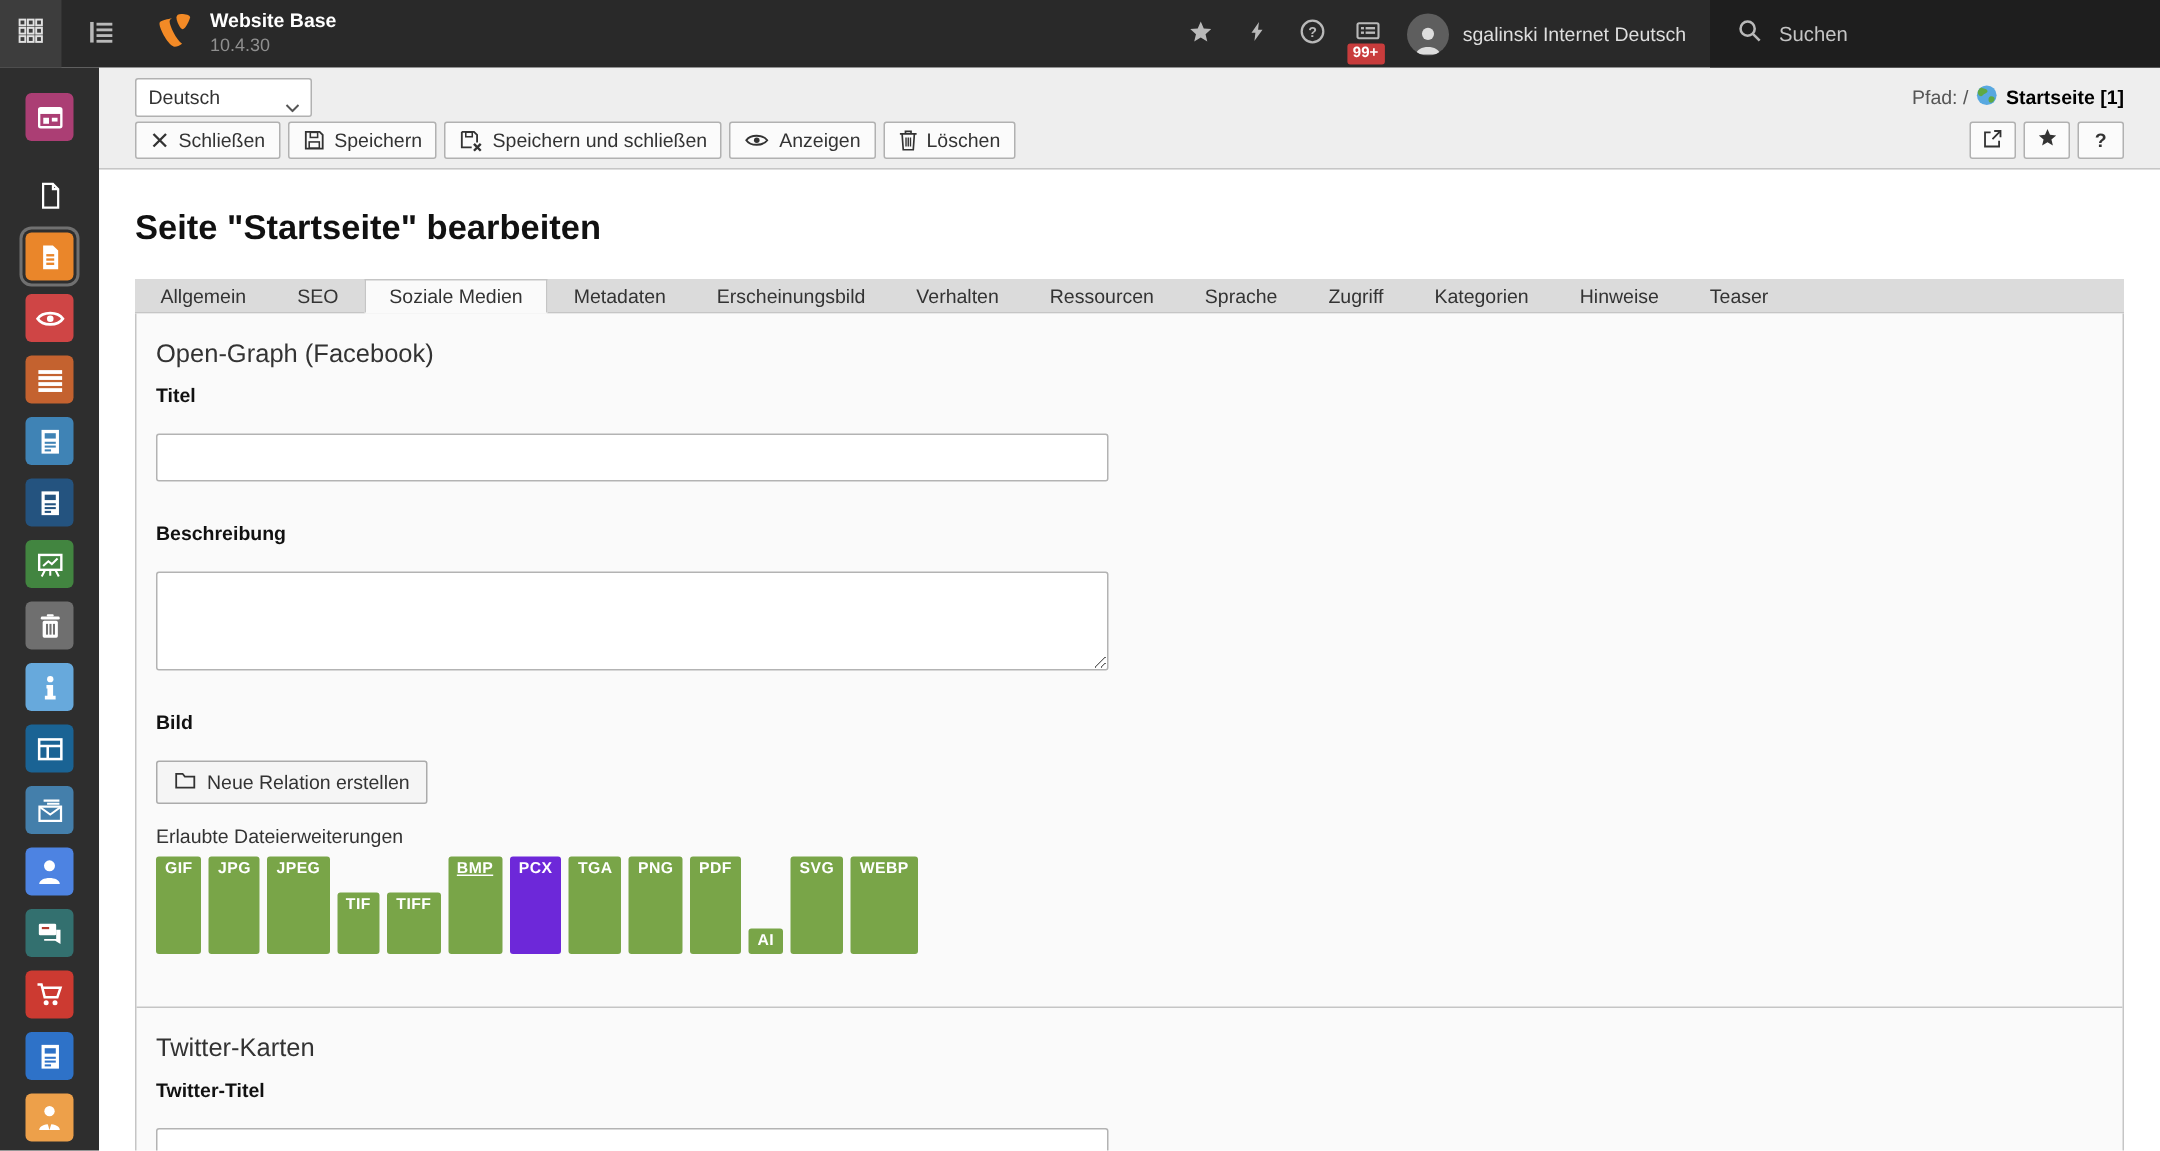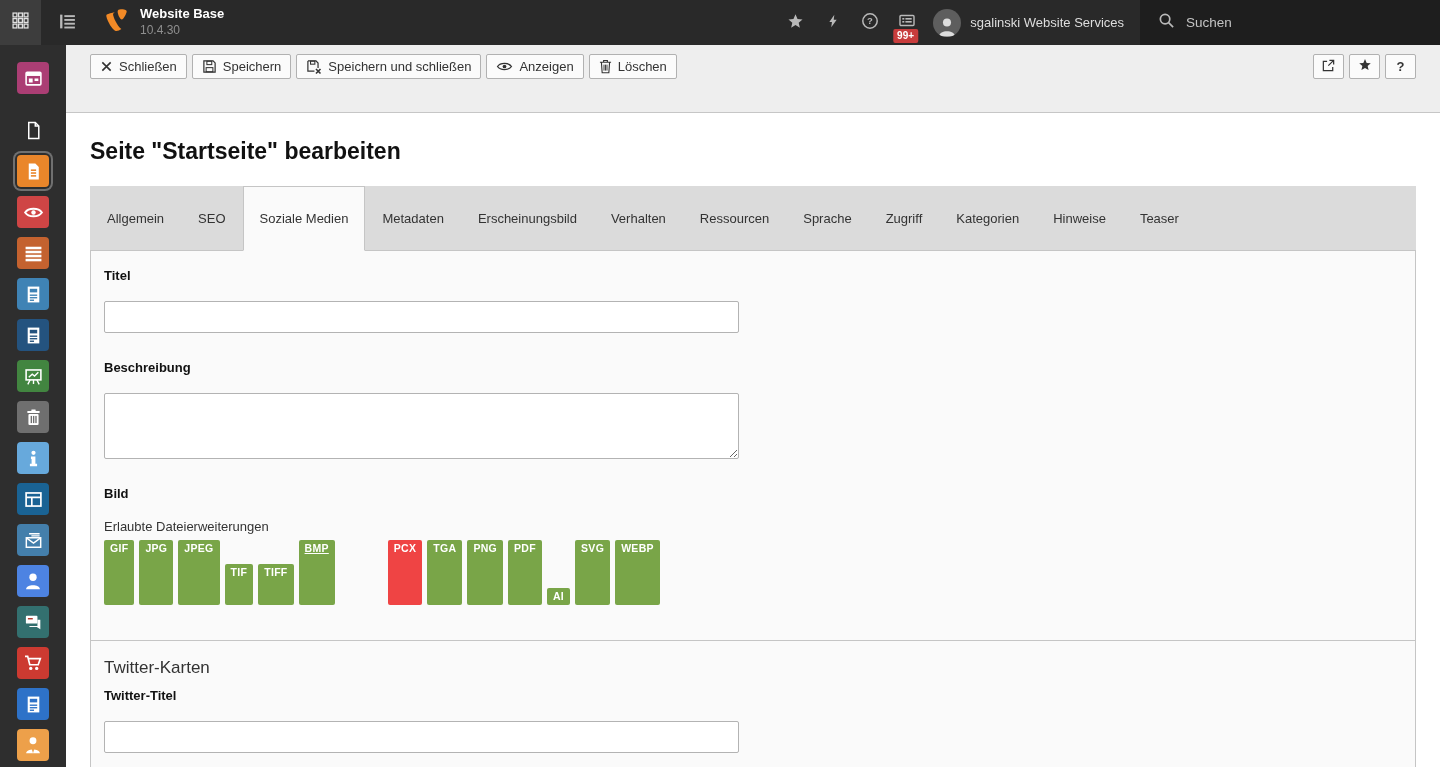--- a/index.html
+++ b/index.html
@@ -62,21 +62,21 @@
   .btn { display:inline-flex; align-items:center; gap:6px; height:25px; padding:0 9px;
          background:#fbfbfb; border:1px solid #b1b1b1; border-radius:2px; font-size:13px;
          color:#333; cursor:pointer; font-family:inherit; white-space:nowrap; }
   .btn .bicon { display:flex; align-items:center; }
   .iconbtn { width:31px; justify-content:center; padding:0; font-weight:bold; }
 
   h1 { margin:24px 24px 0; font-size:23px; font-weight:600; color:#111; line-height:28px; }
 
   .content { margin:21px 24px 0; }
   .tabs { display:flex; background:#dbdbdb; border-bottom:1px solid #c5c5c5; }
-  .tab { padding:24px 16px; font-size:13px; color:#333; cursor:pointer;
+  .tab { padding:3px 16px; font-size:13px; color:#333; cursor:pointer;
          border:1px solid transparent; margin-bottom:-1px; white-space:nowrap; }
   .tab.active { background:#fafafa; border-color:#c5c5c5; border-bottom-color:#fafafa; }
   .panel { background:#fafafa; border:1px solid #c5c5c5; border-top:none; min-height:560px; }
   .form-section { padding:17px 13px 35px; }
   .form-section + .form-section { border-top:1px solid #c5c5c5; padding-bottom:80px; }
   .section-heading { font-size:17px; font-weight:400; color:#333; margin-bottom:10px; }
   .flabel { display:block; font-size:13px; font-weight:bold; color:#111; margin-bottom:18px; }
   .form-group { margin-bottom:27px; }
   .form-control { width:635px; border:1px solid #b3b3b3; border-radius:2px; background:#fff;
                   padding:6px 8px; font-size:13px; font-family:inherit; display:block; }
@@ -171,21 +171,21 @@
     </span>
     <span class="tb-badge">99+</span>
   </button>
   <div class="tb-user">
     <span class="tb-avatar">
       <svg viewBox="0 0 18 18" width="22" height="22">
           <circle cx="9" cy="6.2" r="3.3" fill="#ddd"></circle>
           <path d="M2.6 17.5C2.6 12 15.4 12 15.4 17.5z" fill="#ddd"></path>
         </svg>
     </span>
-    <span>sgalinski Website Services</span>
+    <span>sgalinski Internet Deutsch</span>
   </div>
   <div class="tb-search">
     <span>
       <svg viewBox="0 0 18 18" width="17" height="17">
           <circle cx="7.5" cy="7.5" r="5" fill="none" stroke="currentColor" stroke-width="1.8"></circle>
           <path d="M11.2 11.2 16 16" stroke="currentColor" stroke-width="1.8"></path>
         </svg>
     </span>
     <input type="text" placeholder="Suchen" style="">
   </div>
@@ -350,20 +350,43 @@
           <path d="M2.8 16.5C2.8 11.8 15.2 11.8 15.2 16.5z" fill="#fff"></path>
           <path d="M9 10.6l1.3 1.6-1.3 4.3-1.3-4.3z" fill="#eda04a"></path>
         </svg>
       </span>
     </div>
   </nav>
 
 <div class="main">
 
   <div class="docheader">
+    <div class="dh-row1">
+      <span class="selectwrap">
+        <select>
+          <option>Deutsch</option>
+        </select>
+        <span class="sel-caret">
+          <svg viewBox="0 0 10 6" width="10" height="6">
+              <path d="M1 1 5 5 9 1" fill="none" stroke="#555" stroke-width="1.3"></path>
+            </svg>
+        </span>
+      </span>
+      <span class="dh-path">
+        <span>Pfad: /</span>
+        <span>
+          <svg viewBox="0 0 16 16" width="15" height="15">
+            <circle cx="8" cy="8" r="7" fill="#58a8e0"></circle>
+            <path d="M4 2.4C6 3.4 7.6 3 8.4 4.6 9.2 6.2 6.4 6.6 5.2 8 4 9.4 2 8.4 1.6 6.4 1.4 4.8 2.6 3.2 4 2.4z" fill="#5fa944"></path>
+            <path d="M10.4 8.8c1.6-.4 3.4.4 3.2 1.8-.2 1.6-1.8 3-3.2 2.6-1.4-.4-1.6-4 0-4.4z" fill="#5fa944"></path>
+          </svg>
+        </span>
+        <b>Startseite [1]</b>
+      </span>
+    </div>
     <div class="dh-row2">
       <div class="dh-buttons" id="dh-buttons">
           <button class="btn">
             <span class="bicon">
               <svg viewBox="0 0 14 14" width="13" height="13">
                 <path d="M2.5 2.5 11.5 11.5M11.5 2.5 2.5 11.5" stroke="#333" stroke-width="1.7"></path>
               </svg>
             </span>
             <span>Schließen</span>
           </button>
@@ -441,42 +464,51 @@
         <div class="tab">Sprache</div>
         <div class="tab">Zugriff</div>
         <div class="tab">Kategorien</div>
         <div class="tab">Hinweise</div>
         <div class="tab">Teaser</div>
       </div>
 
     <div class="panel">
 
       <section class="form-section">
+        <div class="section-heading">Open-Graph (Facebook)</div>
 
         <div class="form-group">
           <label class="flabel">Titel</label>
           <input class="form-control" value="" style="">
         </div>
 
         <div class="form-group">
           <label class="flabel">Beschreibung</label>
           <textarea class="form-control" style=""></textarea>
         </div>
 
         <div>
           <label class="flabel">Bild</label>
+          <button class="relation-btn">
+            <span>
+              <svg viewBox="0 0 16 14" width="15" height="13">
+                  <path d="M1.5 2h4.6l1.6 2h6.8V12H1.5z" fill="none" stroke="#333" stroke-width="1.3"></path>
+                </svg>
+            </span>
+            <span>Neue Relation erstellen</span>
+          </button>
           <div class="ext-label">Erlaubte Dateierweiterungen</div>
           <div class="badges" id="ext-badges">
               <span class="badge" style="background: rgb(121, 165, 72);">GIF</span>
               <span class="badge" style="background: rgb(121, 165, 72);">JPG</span>
               <span class="badge" style="background: rgb(121, 165, 72);">JPEG</span>
               <span class="badge" style="background: rgb(121, 165, 72); margin-top: 24px;">TIF</span>
               <span class="badge" style="background: rgb(121, 165, 72); margin-top: 24px;">TIFF</span>
               <span class="badge" style="background: rgb(121, 165, 72); text-decoration: underline;">BMP</span>
-              <span class="badge" style="background: #ef4444; margin-left: 48px;">PCX</span>
+              <span class="badge" style="background: #6d28d9;">PCX</span>
               <span class="badge" style="background: rgb(121, 165, 72);">TGA</span>
               <span class="badge" style="background: rgb(121, 165, 72);">PNG</span>
               <span class="badge" style="background: rgb(121, 165, 72);">PDF</span>
               <span class="badge" style="background: rgb(121, 165, 72); margin-top: 48px;">AI</span>
               <span class="badge" style="background: rgb(121, 165, 72);">SVG</span>
               <span class="badge" style="background: rgb(121, 165, 72);">WEBP</span>
             </div>
         </div>
       </section>
 

